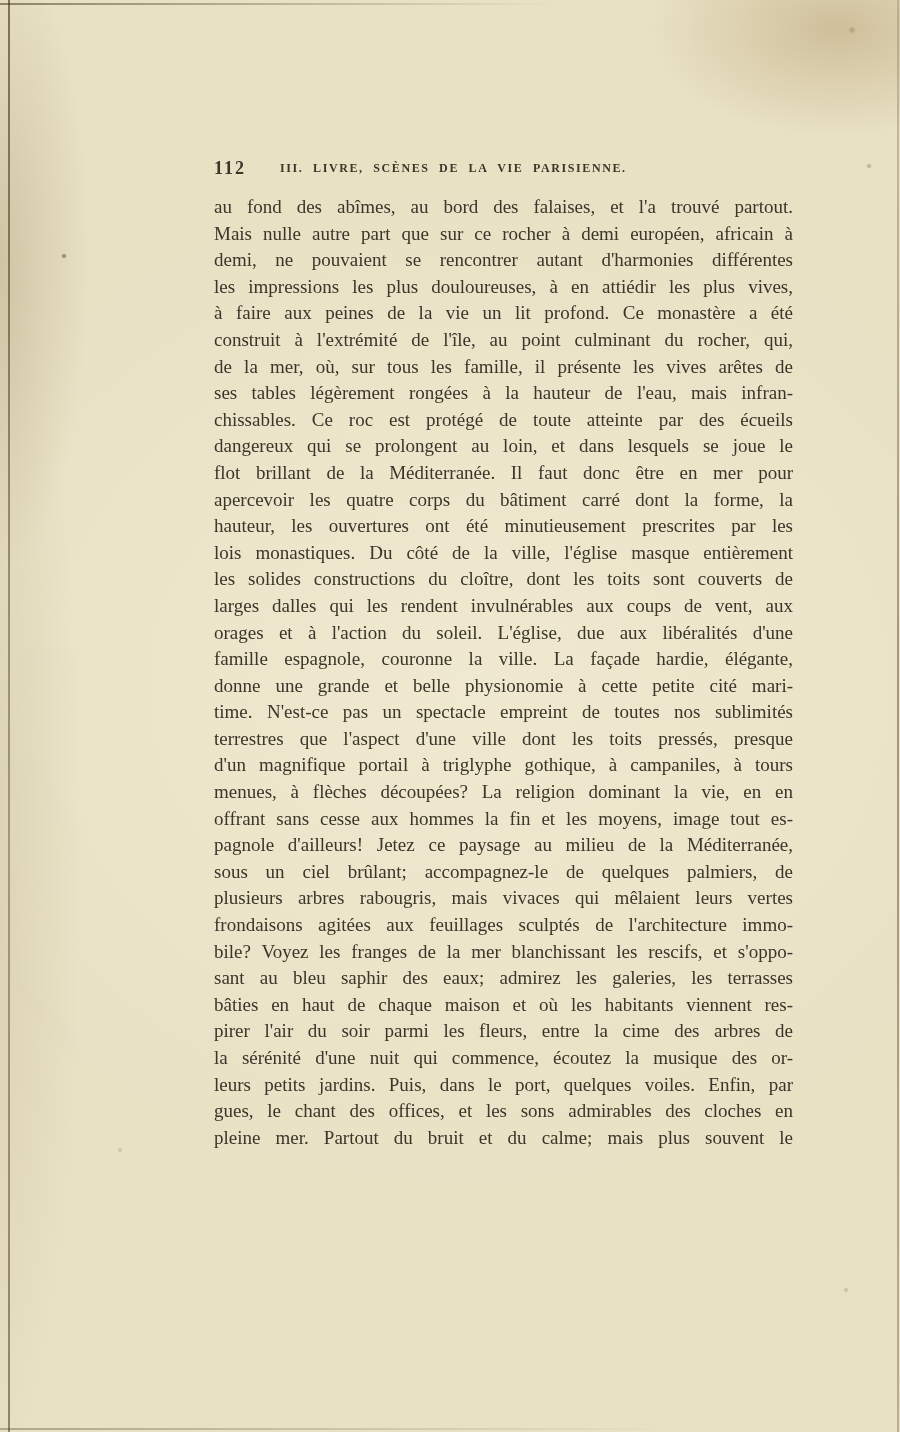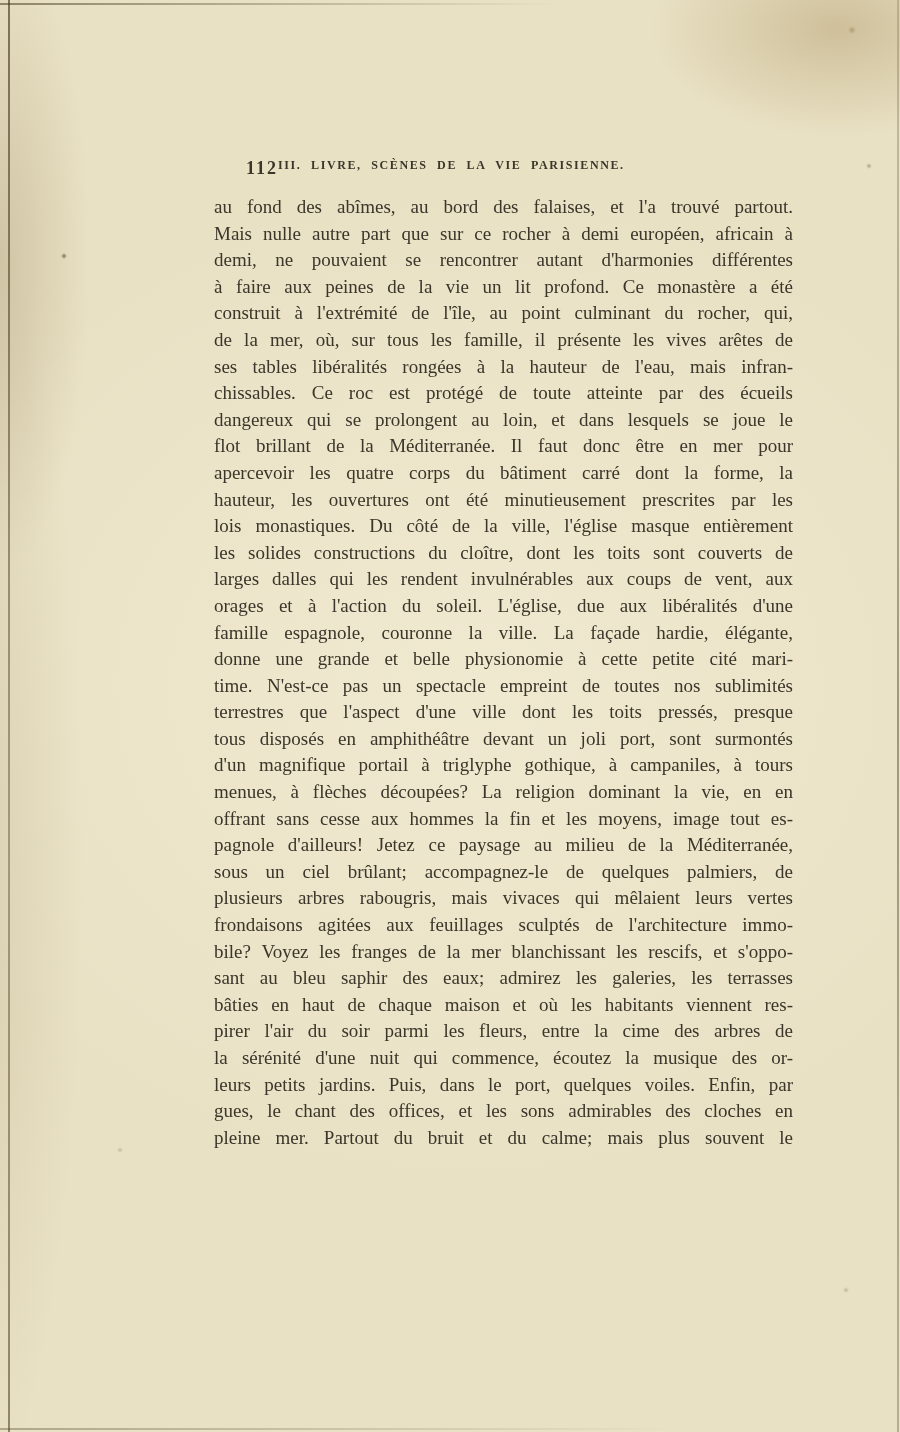--- a/index.html
+++ b/index.html
@@ -61,23 +61,23 @@
   }
   .content {
     position: absolute;
     left: 214px;
     top: 158px;
     width: 579px;
     color: var(--ink, #3b352a);
   }
   .page-header {
     display: flex;
-    align-items: flex-start;
+    align-items: center;
+    gap: 34px;
     margin-bottom: 15px;
-    margin-left: 32px;
   }
   .pagenum {
     font-size: 18px;
     letter-spacing: 2px;
     font-weight: 600;
   }
   .running-title {
     font-size: 12px;
     font-weight: bold;
     letter-spacing: 1.6px;
@@ -111,29 +111,30 @@
     </div>
     <div class="textblock">
 
         <div class="line">au fond des abîmes, au bord des falaises, et l'a trouvé partout.</div>
 
         <div class="line">Mais nulle autre part que sur ce rocher à demi européen, africain à</div>
 
         <div class="line">demi, ne pouvaient se rencontrer autant d'harmonies différentes</div>
 
 
+        <div class="line">les impressions les plus douloureuses, à en attiédir les plus vives,</div>
 
         <div class="line">à faire aux peines de la vie un lit profond. Ce monastère a été</div>
 
         <div class="line">construit à l'extrémité de l'île, au point culminant du rocher, qui,</div>
 
 
         <div class="line">de la mer, où, sur tous les famille, il présente les vives arêtes de</div>
 
-        <div class="line">ses tables libéralités rongées à la hauteur de l'eau, mais infran-</div>
+        <div class="line">ses tables légèrement rongées à la hauteur de l'eau, mais infran-</div>
 
         <div class="line">chissables. Ce roc est protégé de toute atteinte par des écueils</div>
 
         <div class="line">dangereux qui se prolongent au loin, et dans lesquels se joue le</div>
 
         <div class="line">flot brillant de la Méditerranée. Il faut donc être en mer pour</div>
 
         <div class="line">apercevoir les quatre corps du bâtiment carré dont la forme, la</div>
 
         <div class="line">hauteur, les ouvertures ont été minutieusement prescrites par les</div>
@@ -147,21 +148,20 @@
         <div class="line">orages et à l'action du soleil. L'église, due aux libéralités d'une</div>
 
         <div class="line">famille espagnole, couronne la ville. La façade hardie, élégante,</div>
 
         <div class="line">donne une grande et belle physionomie à cette petite cité mari-</div>
 
         <div class="line">time. N'est-ce pas un spectacle empreint de toutes nos sublimités</div>
 
         <div class="line">terrestres que l'aspect d'une ville dont les toits pressés, presque</div>
 
-        <div class="line">tous disposés en amphithéâtre devant un joli port, sont surmontés</div>
 
         <div class="line">d'un magnifique portail à triglyphe gothique, à campaniles, à tours</div>
 
         <div class="line">menues, à flèches découpées? La religion dominant la vie, en en</div>
 
         <div class="line">offrant sans cesse aux hommes la fin et les moyens, image tout es-</div>
 
         <div class="line">pagnole d'ailleurs! Jetez ce paysage au milieu de la Méditerranée,</div>
 
         <div class="line">sous un ciel brûlant; accompagnez-le de quelques palmiers, de</div>

